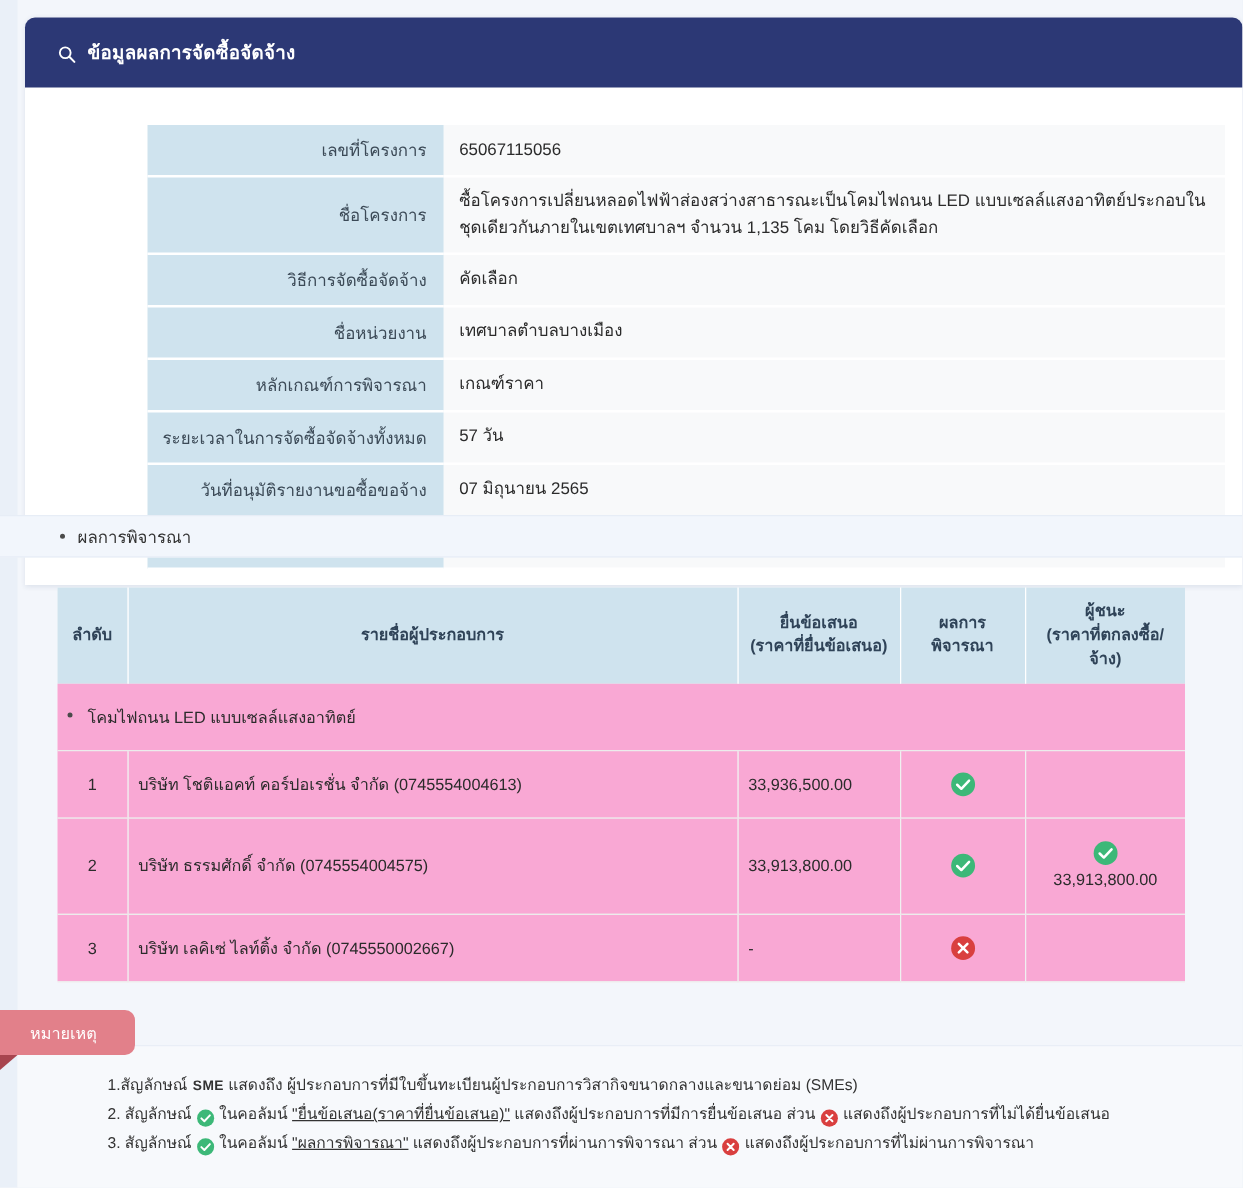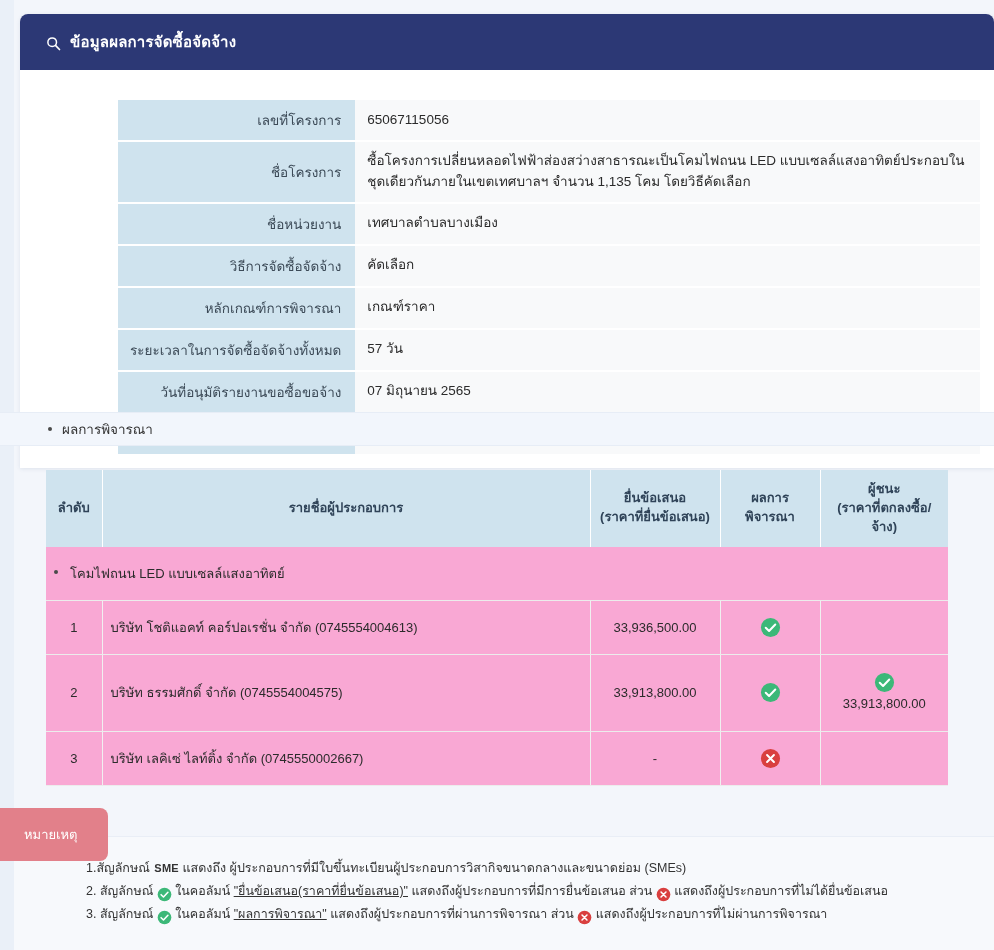--- a/index.html
+++ b/index.html
@@ -143,42 +143,42 @@
     border-bottom: 1px solid #ececec;
     border-right: 1px solid #f0f0f0;
     padding: 16px 8px;
     vertical-align: middle;
     color: #2b2b2b;
     background: #f9a8d4;
   }
   table.results tbody td:last-child { border-right: none; }
   td.seq { text-align: center; }
   td.name { padding-left: 22px; }
-  td.offer { text-align: center; }
+  td.offer { }
   td.result { text-align: center; }
   td.winner { text-align: center; line-height: 1.7; }
 
   .ico {
     display: inline-block;
     width: 21px; height: 21px;
     vertical-align: middle;
   }
   .ico svg { display: block; }
   .ico-sm { width: 15px; height: 15px; position: relative; top: 3px; }
 
   
   .note-area {
     position: absolute;
     left: 0; top: 808px;
     width: 994px;
   }
   .ribbon {
     position: absolute;
     left: 0; top: 0;
-    width: 108px; height: 53px;
+    width: 108px; height: 36px;
     background: #e2808a;
     border-radius: 0 8px 8px 0;
     color: #ffffff;
     font-size: 13px;
     display: flex;
     align-items: center;
     padding-left: 24px;
     z-index: 3;
   }
   .ribbon-fold {
@@ -242,26 +242,26 @@
         <tbody>
           <tr>
             <td class="lbl">เลขที่โครงการ</td>
             <td class="val">65067115056</td>
           </tr>
           <tr>
             <td class="lbl">ชื่อโครงการ</td>
             <td class="val">ซื้อโครงการเปลี่ยนหลอดไฟฟ้าส่องสว่างสาธารณะเป็นโคมไฟถนน LED แบบเซลล์แสงอาทิตย์ประกอบในชุดเดียวกันภายในเขตเทศบาลฯ จำนวน 1,135 โคม โดยวิธีคัดเลือก</td>
           </tr>
           <tr>
+            <td class="lbl">วิธีการจัดซื้อจัดจ้าง</td>
+            <td class="val">คัดเลือก</td>
+          </tr>
+          <tr>
             <td class="lbl">ชื่อหน่วยงาน</td>
             <td class="val">เทศบาลตำบลบางเมือง</td>
-          </tr>
-          <tr>
-            <td class="lbl">วิธีการจัดซื้อจัดจ้าง</td>
-            <td class="val">คัดเลือก</td>
           </tr>
           <tr>
             <td class="lbl">หลักเกณฑ์การพิจารณา</td>
             <td class="val">เกณฑ์ราคา</td>
           </tr>
           <tr>
             <td class="lbl">ระยะเวลาในการจัดซื้อจัดจ้างทั้งหมด</td>
             <td class="val">57 วัน</td>
           </tr>
           <tr>

